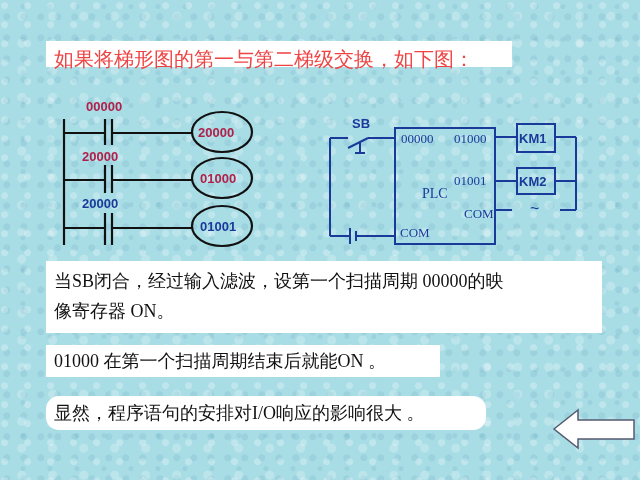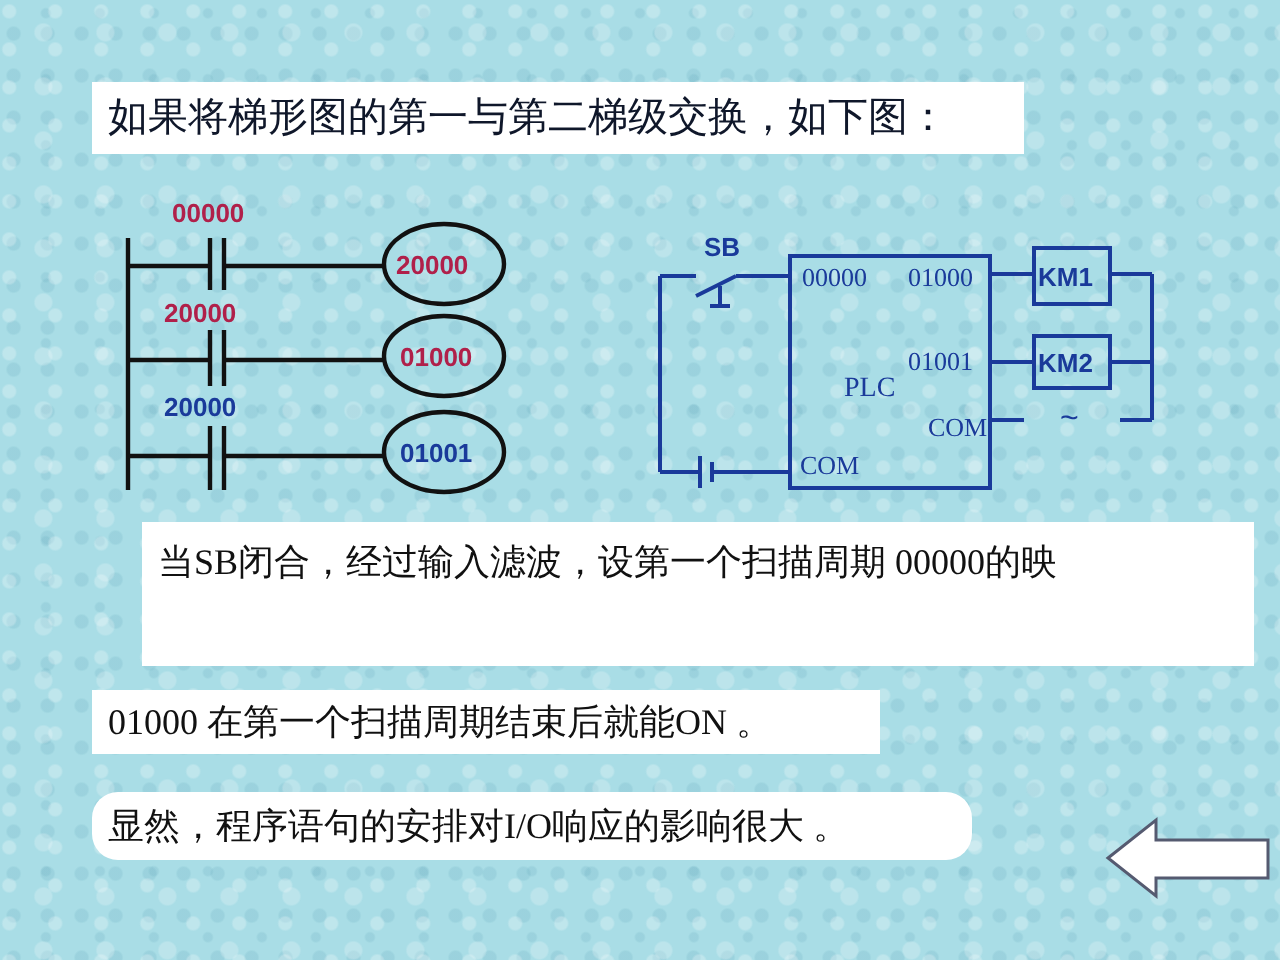--- a/index.html
+++ b/index.html
@@ -11,22 +11,22 @@
       radial-gradient(circle at 70% 60%, rgba(255,255,255,0.22) 0 4px, transparent 5px),
       radial-gradient(circle at 40% 80%, rgba(90,160,180,0.18) 0 3px, transparent 4px),
       radial-gradient(circle at 85% 20%, rgba(90,160,180,0.18) 0 2px, transparent 3px);
     background-size: 23px 19px, 31px 27px, 17px 21px, 27px 33px;
     font-family: "Liberation Serif", "DejaVu Serif", serif;
   }
   .box {
     position:absolute; background:#ffffff; color:#111;
     font-size:19px; line-height:30px; padding:0 8px; box-sizing:border-box;
   }
-  #title-box { left:46px; top:41px; width:466px; height:36px; line-height:36px; color:#0f172a; font-size:20px; }
-  #para1 { left:46px; top:261px; width:556px; height:72px; padding-top:5px; font-size:18px;margin-left:25px; }
+  #title-box { left:46px; top:41px; width:466px; height:26px; line-height:36px; color:#ef4444; font-size:20px; }
+  #para1 { left:46px; top:261px; width:556px; height:72px; padding-top:5px; font-size:18px; }
   #para2 { left:46px; top:345px; width:394px; height:32px; line-height:32px; font-size:18px; }
   #para3 { left:46px; top:396px; width:440px; height:34px; line-height:34px; font-size:18px;border-radius:13px; }
   svg text { font-family: "Liberation Sans", "DejaVu Sans", sans-serif; }
   .serif { font-family: "Liberation Serif", "DejaVu Serif", serif !important; }
   #back-arrow { position:absolute; left:552px; top:408px; width:86px; height:42px; cursor:pointer; }
 </style>
 </head>
 <body>
 
 <div class="box" id="title-box">
@@ -101,20 +101,21 @@
     <text class="serif" x="144" y="108" font-size="13">COM</text>
     <text class="serif" x="80" y="127" font-size="13">COM</text>
     <text x="199" y="33" font-size="13" font-weight="bold">KM1</text>
     <text x="199" y="76" font-size="13" font-weight="bold">KM2</text>
     <text x="210" y="104" font-size="16">~</text>
   </g>
 </svg>
 
 <div class="box" id="para1">
   <div>当SB闭合，经过输入滤波，设第一个扫描周期 00000的映</div>
+  <div>像寄存器 ON。</div>
 </div>
 
 <div class="box" id="para2">
   <span>01000 在第一个扫描周期结束后就能ON 。</span>
 </div>
 
 <div class="box" id="para3">
   <span>显然，程序语句的安排对I/O响应的影响很大 。</span>
 </div>
 

